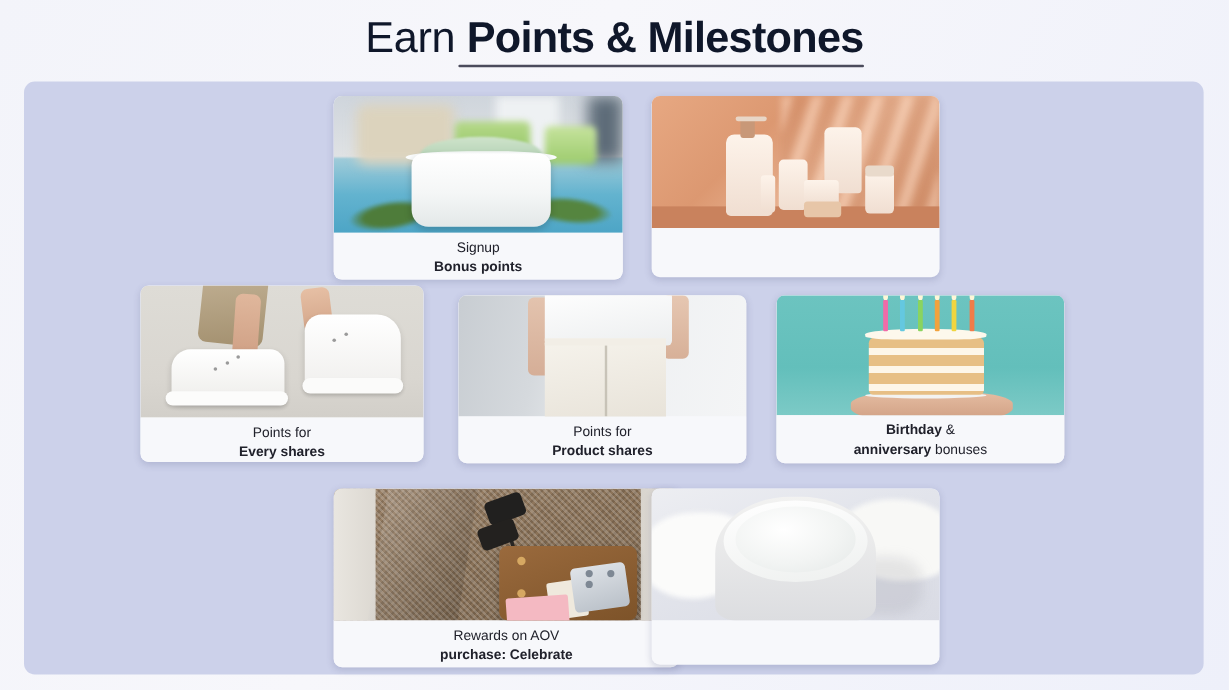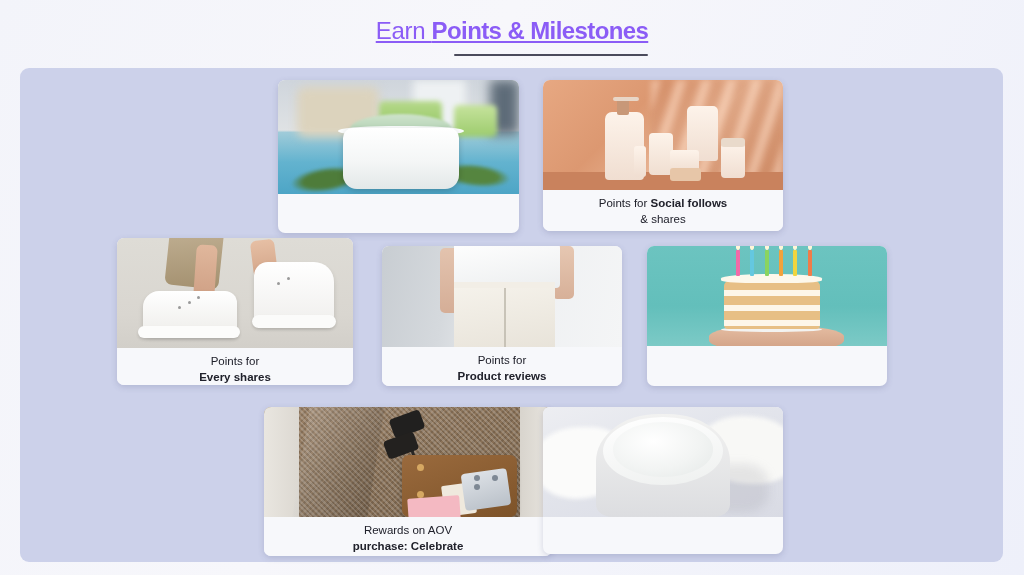--- a/index.html
+++ b/index.html
@@ -12,22 +12,22 @@
     position:relative;
   }
 
   
   #header {
     position:absolute; top:0; left:0; width:1024px; height:68px;
     display:flex; align-items:center; justify-content:center;
   }
   #title-wrap { position:relative; text-align:center; padding-bottom:7px; }
   #page-title {
-    font-size:24px; line-height:36px; color:#8b5cf6; letter-spacing:-0.3px;
-    white-space:nowrap; font-weight:400;text-decoration:underline;
+    font-size:36px; line-height:36px; color:#0f172a; letter-spacing:-0.3px;
+    white-space:nowrap; font-weight:400;
   }
   #page-title .thin { font-weight:400; }
   #page-title .bold { font-weight:700; letter-spacing:-0.6px; }
   #title-underline {
     position:absolute; left:78px; right:0px; bottom:0px;
     height:2px; background:#4b4b5c; border-radius:1px;
   }
 
   
   #panel {
@@ -58,21 +58,21 @@
   #card-signup        { left:258px; top:12px;  width:241px; height:153px; }
   #card-signup   .card-photo { height:114px; }
   #card-social        { left:523px; top:12px;  width:240px; height:151px; }
   #card-social   .card-photo { height:110px; }
   #card-every-order   { left:97px;  top:170px; width:236px; height:147px; }
   #card-every-order .card-photo { height:110px; }
   #card-reviews       { left:362px; top:178px; width:240px; height:140px; }
   #card-reviews  .card-photo { height:101px; }
   #card-birthday      { left:627px; top:178px; width:240px; height:140px; }
   #card-birthday .card-photo { height:100px; }
-  #card-aov           { left:244px; top:339px; width:288px; height:149px; }
+  #card-aov           { left:258px; top:339px; width:288px; height:149px; }
   #card-aov      .card-photo { height:110px; }
   #card-milestone     { left:523px; top:339px; width:240px; height:147px; }
   #card-milestone .card-photo { height:110px; }
 
   
   .scene { position:absolute; inset:0; }
 
   
   .sc-jar { background:linear-gradient(180deg,#cfd5dc 0%,#dfe2e4 44%,#9fcbd9 46%,#63b3cf 72%,#4da5c6 100%); }
   .sc-jar .blur-back { position:absolute; left:8%; top:6%; width:34%; height:44%;
@@ -241,43 +241,43 @@
           <div class="white-fig"></div>
         <div class="gjar-a"></div>
           <div class="gjar-b"></div>
         <div class="rosemary-l"></div>
           <div class="rosemary-r"></div>
         <div class="cream-top"></div>
           <div class="jar-rim"></div>
           <div class="jar-body"></div>
       </div>
     </div>
+    <div class="card-caption">
+      <div class="cap-line"><span class="r">Signup</span><span class="b"></span></div>
+      <div class="cap-line"><span class="r"></span><span class="b">Bonus points</span></div>
+    </div>
   </div>
 
   <div class="card" id="card-social">
     <div class="card-photo">
       <div class="scene sc-peach">
         <div class="drape"></div>
           <div class="floor"></div>
         <b class="pump"></b>
           <b class="pumptop"></b>
           <b class="nozzle"></b>
         <b class="tube"></b>
           <b class="tube2"></b>
           <b class="drop"></b>
         <b class="jar1"></b>
           <b class="jar2"></b>
           <b class="pumpsm"></b>
           <b class="cap"></b>
       </div>
     </div>
-    <div class="card-caption">
-      <div class="cap-line"><span class="r">Points for </span><span class="b">Social follows</span></div>
-      <div class="cap-line"><span class="r">&amp; shares</span><span class="b"></span></div>
-    </div>
   </div>
 
   <div class="card" id="card-every-order">
     <div class="card-photo">
       <div class="scene sc-shoes">
         <div class="trouser"></div>
           <div class="leg-a"></div>
           <div class="leg-b"></div>
         <div class="shoe-back"></div>
           <div class="sole-back"></div>
@@ -302,21 +302,21 @@
         <div class="arm-l"></div>
           <div class="arm-r"></div>
         <div class="tee"></div>
           <div class="pants"></div>
           <div class="belt"></div>
           <div class="seam"></div>
       </div>
     </div>
     <div class="card-caption">
       <div class="cap-line"><span class="r">Points for</span><span class="b"></span></div>
-      <div class="cap-line"><span class="r"></span><span class="b">Product reviews</span></div>
+      <div class="cap-line"><span class="r"></span><span class="b">Product shares</span></div>
     </div>
   </div>
 
   <div class="card" id="card-birthday">
     <div class="card-photo">
       <div class="scene sc-cake">
         <div class="hand"></div>
           <div class="plate"></div>
           <div class="cake"></div>
           <div class="frost"></div>
@@ -327,20 +327,24 @@
         <div class="candle" style="left:49%;background:#8ad45f"></div>
         <div class="flame" style="left:49%;bottom:96%"></div>
         <div class="candle" style="left:55%;background:#f2a23c"></div>
         <div class="flame" style="left:55%;bottom:96%"></div>
         <div class="candle" style="left:61%;background:#f0d53f"></div>
         <div class="flame" style="left:61%;bottom:96%"></div>
         <div class="candle" style="left:67%;background:#f07c49"></div>
         <div class="flame" style="left:67%;bottom:96%"></div>
       </div>
     </div>
+    <div class="card-caption">
+      <div class="cap-line"><span class="b">Birthday</span><span class="r"> &amp;</span></div>
+      <div class="cap-line"><span class="b">anniversary</span><span class="r"> bonuses</span></div>
+    </div>
   </div>
 
   <div class="card" id="card-aov">
     <div class="card-photo">
       <div class="scene sc-tweed">
         <div class="sheet-l"></div>
           <div class="sheet-r"></div>
           <div class="lapel"></div>
         <div class="glasses-arm"></div>
           <div class="glasses-a"></div>

